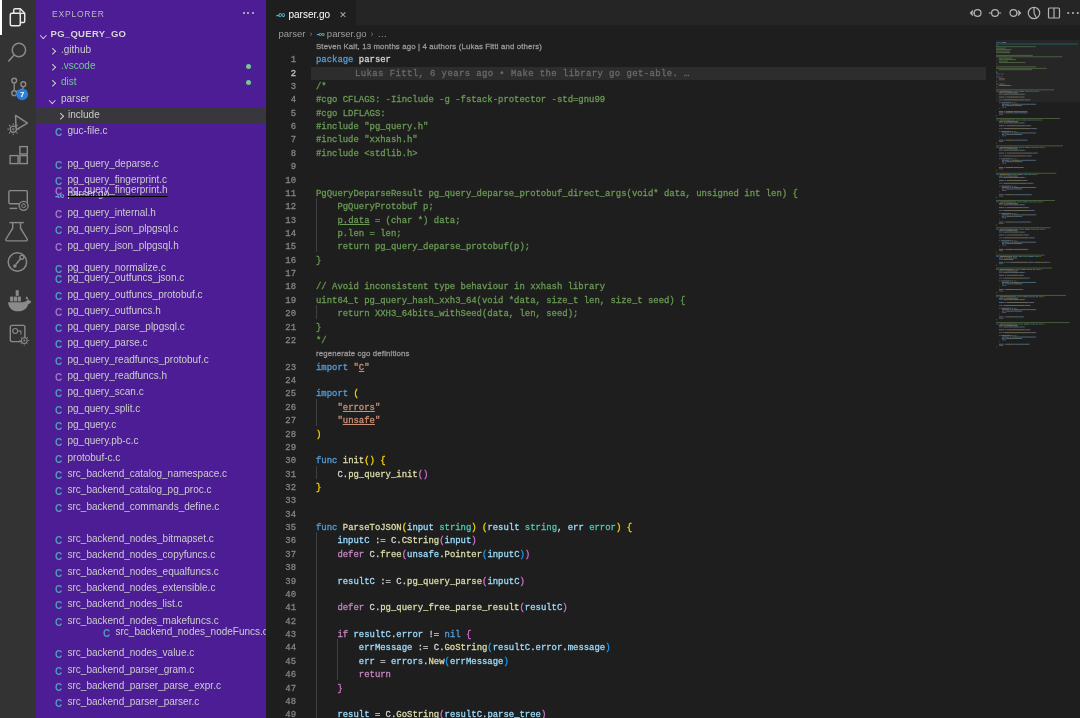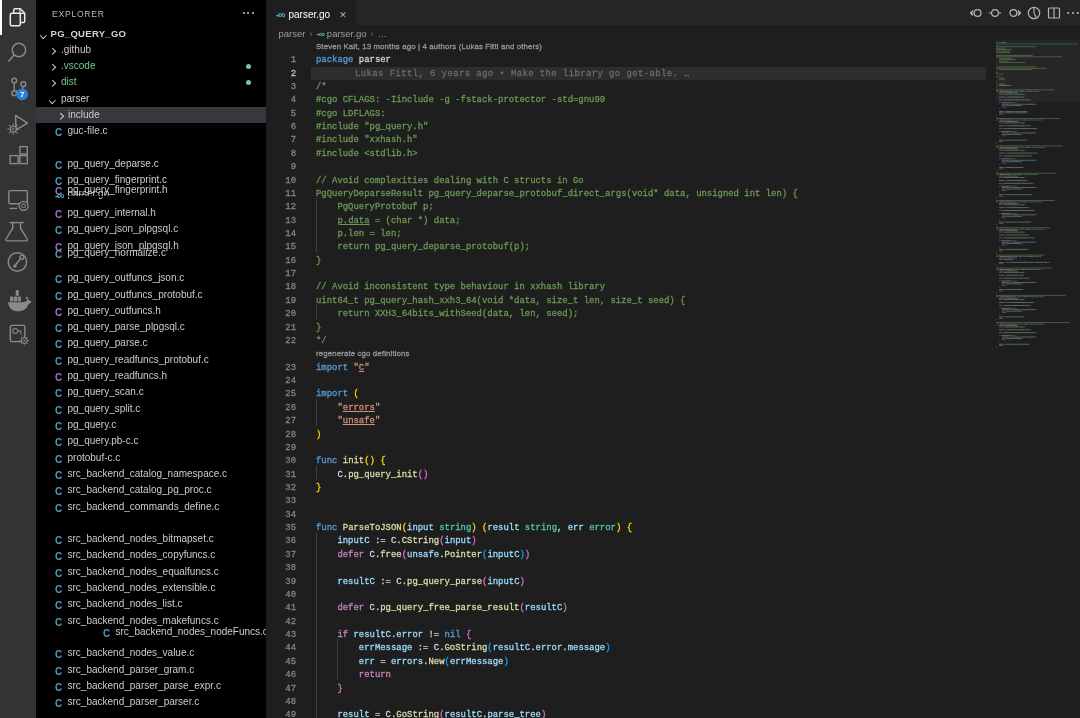--- a/index.html
+++ b/index.html
@@ -1,17 +1,17 @@
 <!DOCTYPE html>
 <html><head><meta charset="utf-8"><style>
 *{margin:0;padding:0;box-sizing:border-box}
 html,body{width:1080px;height:718px;overflow:hidden;background:#1e1e1e}
 #root{position:relative;width:1080px;height:718px;font-family:"Liberation Sans",sans-serif}
 #abar{position:absolute;left:0;top:0;width:36px;height:718px;background:#333333}
-#sbar{position:absolute;left:36px;top:0;width:230px;height:718px;background:#000000;overflow:hidden}
+#sbar{position:absolute;left:36px;top:0;width:230px;height:718px;background:#4c1d95;overflow:hidden}
 #sbhead{position:absolute;left:16px;top:8.5px;font-size:8.5px;letter-spacing:0.8px;color:#bbbbbb}
 #sbdots{position:absolute;left:207px;top:12px;width:50px;line-height:0;font-size:0}#sbdots i{display:inline-block;width:1.8px;height:1.8px;border-radius:50%;background:#c5c5c5;margin-right:2.6px}
 .trow{position:absolute;left:0;width:230px;height:16.31px;line-height:16.31px;white-space:nowrap}
 .lbl{font-size:10px;vertical-align:top}
 .ind1{display:inline-block;width:25px;padding-left:14px}
 .ind2{display:inline-block;width:32px;padding-left:22px}
 .ind2f{display:inline-block;width:10px;margin-left:19px;margin-right:2.5px;font-weight:bold}
 .chv{display:inline-block;width:4.5px;height:4.5px;border-right:1.2px solid #cccccc;border-bottom:1.2px solid #cccccc;margin-bottom:1.5px}
 .fic{font:bold 10px "Liberation Sans",sans-serif}
 .goic{color:#52b7d1;font:bold 10px "Liberation Sans",sans-serif;letter-spacing:-1px}
@@ -57,21 +57,20 @@
           <div class="cl" style="top:106.65px"><span class="ct"><span style="color:#6a9955;">#cgo LDFLAGS:</span></span></div>
           <div class="gut" style="top:120.02px;color:#858585">6</div>
           <div class="cl" style="top:120.02px"><span class="ct"><span style="color:#6a9955;">#include "pg_query.h"</span></span></div>
           <div class="gut" style="top:133.39px;color:#858585">7</div>
           <div class="cl" style="top:133.39px"><span class="ct"><span style="color:#6a9955;">#include "xxhash.h"</span></span></div>
           <div class="gut" style="top:146.76px;color:#858585">8</div>
           <div class="cl" style="top:146.76px"><span class="ct"><span style="color:#6a9955;">#include &lt;stdlib.h&gt;</span></span></div>
           <div class="gut" style="top:160.13px;color:#858585">9</div>
           <div class="cl" style="top:160.13px"><span class="ct"></span></div>
           <div class="gut" style="top:173.50px;color:#858585">10</div>
-          <div class="cl" style="top:173.50px"><span class="ct"><span style="color:#6a9955;">// Avoid complexities dealing with C structs in Go</span></span></div>
           <div class="gut" style="top:186.87px;color:#858585">11</div>
           <div class="cl" style="top:186.87px"><span class="ct"><span style="color:#6a9955;">PgQueryDeparseResult pg_query_deparse_protobuf_direct_args(void* data, unsigned int len) {</span></span></div>
           <div class="gut" style="top:200.24px;color:#858585">12</div>
           <div class="cl" style="top:200.24px"><i class="ig" style="left:0px;top:-2px"></i><span class="ct"><span style="color:#6a9955;">    PgQueryProtobuf p;</span></span></div>
           <div class="gut" style="top:213.61px;color:#858585">13</div>
           <div class="cl" style="top:213.61px"><i class="ig" style="left:0px;top:-2px"></i><span class="ct"><span style="color:#6a9955;">    </span><span style="color:#6a9955;text-decoration:underline;">p.data</span><span style="color:#6a9955;"> = (char *) data;</span></span></div>
           <div class="gut" style="top:226.98px;color:#858585">14</div>
           <div class="cl" style="top:226.98px"><i class="ig" style="left:0px;top:-2px"></i><span class="ct"><span style="color:#6a9955;">    p.len = len;</span></span></div>
           <div class="gut" style="top:240.35px;color:#858585">15</div>
           <div class="cl" style="top:240.35px"><i class="ig" style="left:0px;top:-2px"></i><span class="ct"><span style="color:#6a9955;">    return pg_query_deparse_protobuf(p);</span></span></div>
@@ -1059,21 +1058,21 @@
       <div class="trow" style="top:90.77px;"><span class="ind1"><i class="chv" style="transform:rotate(45deg)"></i></span><span class="lbl" style="color:#cccccc">parser</span></div>
       <div class="trow" style="top:107.08px;background:#37373d;"><span class="ind2"><i class="chv" style="transform:rotate(-45deg)"></i></span><span class="lbl" style="color:#cccccc">include</span></div>
       <div class="trow" style="top:123.40px;"><span class="ind2f"><span class="fic" style="color:#519aba">C</span></span><span class="lbl" style="color:#cccccc">guc-file.c</span></div>
       <div class="trow" style="top:139.70px;margin-top:46px;"><span class="ind2f"><span class="goic">-∞</span></span><span class="lbl" style="color:#cccccc">parser.go</span></div>
       <div class="trow" style="top:156.01px;"><span class="ind2f"><span class="fic" style="color:#519aba">C</span></span><span class="lbl" style="color:#cccccc">pg_query_deparse.c</span></div>
       <div class="trow" style="top:172.32px;"><span class="ind2f"><span class="fic" style="color:#519aba">C</span></span><span class="lbl" style="color:#cccccc">pg_query_fingerprint.c</span></div>
       <div class="trow" style="top:182px;text-decoration:underline;"><span class="ind2f"><span class="fic" style="color:#a074c4">C</span></span><span class="lbl" style="color:#cccccc">pg_query_fingerprint.h</span></div>
       <div class="trow" style="top:204.94px;"><span class="ind2f"><span class="fic" style="color:#a074c4">C</span></span><span class="lbl" style="color:#cccccc">pg_query_internal.h</span></div>
       <div class="trow" style="top:221.25px;"><span class="ind2f"><span class="fic" style="color:#519aba">C</span></span><span class="lbl" style="color:#cccccc">pg_query_json_plpgsql.c</span></div>
       <div class="trow" style="top:237.56px;"><span class="ind2f"><span class="fic" style="color:#a074c4">C</span></span><span class="lbl" style="color:#cccccc">pg_query_json_plpgsql.h</span></div>
-      <div class="trow" style="top:245px;"><span class="ind2f"><span class="fic" style="color:#519aba">C</span></span><span class="lbl" style="color:#cccccc">pg_query_normalize.c</span></div>
+      <div class="trow" style="top:260px;"><span class="ind2f"><span class="fic" style="color:#519aba">C</span></span><span class="lbl" style="color:#cccccc">pg_query_normalize.c</span></div>
       <div class="trow" style="top:270.19px;"><span class="ind2f"><span class="fic" style="color:#519aba">C</span></span><span class="lbl" style="color:#cccccc">pg_query_outfuncs_json.c</span></div>
       <div class="trow" style="top:286.50px;"><span class="ind2f"><span class="fic" style="color:#519aba">C</span></span><span class="lbl" style="color:#cccccc">pg_query_outfuncs_protobuf.c</span></div>
       <div class="trow" style="top:302.81px;"><span class="ind2f"><span class="fic" style="color:#a074c4">C</span></span><span class="lbl" style="color:#cccccc">pg_query_outfuncs.h</span></div>
       <div class="trow" style="top:319.12px;"><span class="ind2f"><span class="fic" style="color:#519aba">C</span></span><span class="lbl" style="color:#cccccc">pg_query_parse_plpgsql.c</span></div>
       <div class="trow" style="top:335.43px;"><span class="ind2f"><span class="fic" style="color:#519aba">C</span></span><span class="lbl" style="color:#cccccc">pg_query_parse.c</span></div>
       <div class="trow" style="top:351.74px;"><span class="ind2f"><span class="fic" style="color:#519aba">C</span></span><span class="lbl" style="color:#cccccc">pg_query_readfuncs_protobuf.c</span></div>
       <div class="trow" style="top:368.05px;"><span class="ind2f"><span class="fic" style="color:#a074c4">C</span></span><span class="lbl" style="color:#cccccc">pg_query_readfuncs.h</span></div>
       <div class="trow" style="top:384.36px;"><span class="ind2f"><span class="fic" style="color:#519aba">C</span></span><span class="lbl" style="color:#cccccc">pg_query_scan.c</span></div>
       <div class="trow" style="top:400.67px;"><span class="ind2f"><span class="fic" style="color:#519aba">C</span></span><span class="lbl" style="color:#cccccc">pg_query_split.c</span></div>
       <div class="trow" style="top:416.98px;"><span class="ind2f"><span class="fic" style="color:#519aba">C</span></span><span class="lbl" style="color:#cccccc">pg_query.c</span></div>

